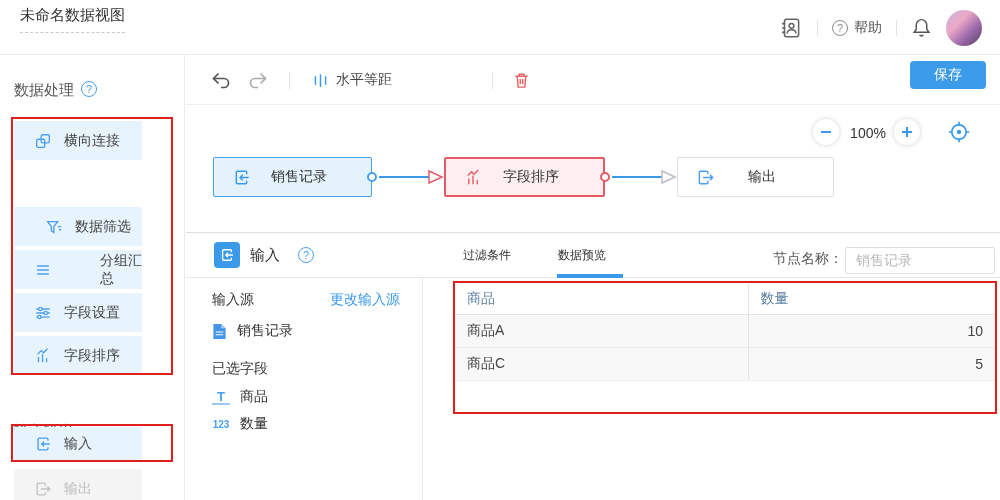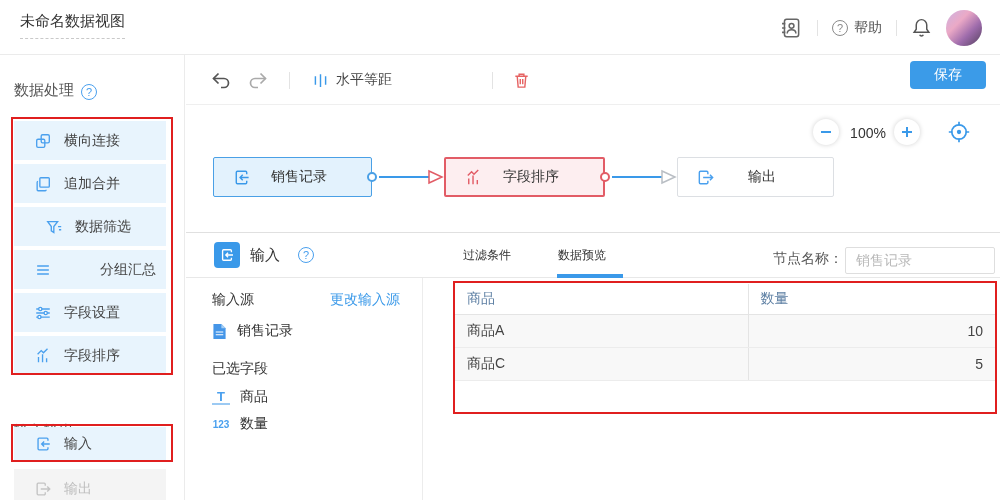--- a/index.html
+++ b/index.html
@@ -2,33 +2,33 @@
 <html><head>
 <meta charset="utf-8">
 <style>
   * { margin:0; padding:0; box-sizing:border-box; }
   html,body { background:#fff; }
   body { font-family:"Liberation Sans","DejaVu Sans",sans-serif; color:#333; }
   #app { position:relative; width:1000px; height:500px; background:#fff; overflow:hidden; }
 
   
   .app-header { position:absolute; left:0; top:0; width:1000px; height:55px; background:#fff; border-bottom:1px solid #ebebeb; }
-  .app-title { position:absolute; left:20px; top:12px; font-size:15px; color:#333; padding-bottom:7px; border-bottom:1px dashed #c9c9c9; cursor:text; }
+  .app-title { position:absolute; left:20px; top:6px; font-size:15px; color:#333; padding-bottom:7px; border-bottom:1px dashed #c9c9c9; cursor:text; }
   .hdr-right { position:absolute; right:18px; top:0; height:55px; display:flex; align-items:center; gap:14px; }
   .hdr-div { width:1px; height:16px; background:#e3e3e3; }
   .hdr-ic { color:#666; display:flex; align-items:center; cursor:pointer; }
   .help-wrap { display:flex; align-items:center; gap:6px; font-size:14px; color:#555; cursor:pointer; }
   .qmark { display:inline-block; width:16px; height:16px; border:1px solid #8a8a8a; border-radius:50%; color:#8a8a8a; font-size:11px; line-height:14px; text-align:center; }
   .qmark.blue { border-color:#4aa0ee; color:#4aa0ee; }
   .avatar { width:36px; height:36px; border-radius:50%; background:linear-gradient(135deg,#cdb4e2 0%,#eba9c6 35%,#9d6bab 65%,#53405c 100%); cursor:pointer; }
 
   
   .sidebar { position:absolute; left:0; top:55px; width:185px; height:445px; border-right:1px solid #ebebeb; background:#fff; }
-  .side-title { position:absolute; left:14px; font-size:15px; color:#555; display:flex; align-items:flex-end; gap:7px; }
-  .side-item { position:absolute; left:14px; width:152px; height:39px; background:#e8f4fd; display:flex; align-items:center; gap:12px; padding-left:20px; font-size:14px; color:#444; cursor:grab; }
+  .side-title { position:absolute; left:14px; font-size:15px; color:#555; display:flex; align-items:flex-start; gap:7px; }
+  .side-item { position:absolute; left:14px; width:128px; height:39px; background:#e8f4fd; display:flex; align-items:center; gap:12px; padding-left:20px; font-size:14px; color:#444; cursor:grab; }
   .side-item .ic { color:#4aa0ee; display:flex; }
   .side-item.disabled { background:#f4f4f4; color:#bdbdbd; cursor:default; }
   .side-item.disabled .ic { color:#c3c3c3; }
 
   
   .main-toolbar { position:absolute; left:186px; top:55px; width:814px; height:50px; border-bottom:1px solid #efefef; background:#fff; }
   .tb-btn { position:absolute; top:12px; display:flex; align-items:center; gap:7px; font-size:14px; color:#444; cursor:pointer; height:26px; }
   .tb-btn .ic { display:flex; }
   .tb-div { position:absolute; top:17px; width:1px; height:17px; background:#e3e3e3; }
   .save-btn { position:absolute; right:14px; top:6px; width:76px; height:28px; background:#3b9be8; color:#fff; font-size:14px; border:none; border-radius:4px; cursor:pointer; }
@@ -115,29 +115,20 @@
     <div class="side-item" style="top:66px;">
       <span class="ic">
         <svg width="18" height="18" viewBox="0 0 20 20" fill="none" stroke="currentColor" stroke-width="1.5">
           <rect x="8" y="3" width="9" height="9" rx="1.5"></rect>
             <rect x="3" y="8" width="9" height="9" rx="1.5"></rect>
         </svg>
       </span>
       <span>横向连接</span>
     </div>
 
-    <div class="side-item" style="top:109px;">
-      <span class="ic">
-        <svg width="18" height="18" viewBox="0 0 20 20" fill="none" stroke="currentColor" stroke-width="1.5">
-          <rect x="6.5" y="3" width="10.5" height="10.5" rx="1"></rect>
-          <path d="M13.5 16.5 a1 1 0 0 1 -1 1 H4.5 a1 1 0 0 1 -1 -1 V8 a1 1 0 0 1 1 -1"></path>
-        </svg>
-      </span>
-      <span>追加合并</span>
-    </div>
 
     <div class="side-item" style="top:152px;padding-left:31px;">
       <span class="ic">
         <svg width="18" height="18" viewBox="0 0 20 20" fill="none" stroke="currentColor" stroke-width="1.5">
           <path d="M3 4 h11 l-4.2 5.5 V16 l-2.8 -1.8 V9.5 Z"></path>
           <path d="M14.5 9.5 h3.5 M15.5 13 h2.5"></path>
         </svg>
       </span>
       <span>数据筛选</span>
     </div>

